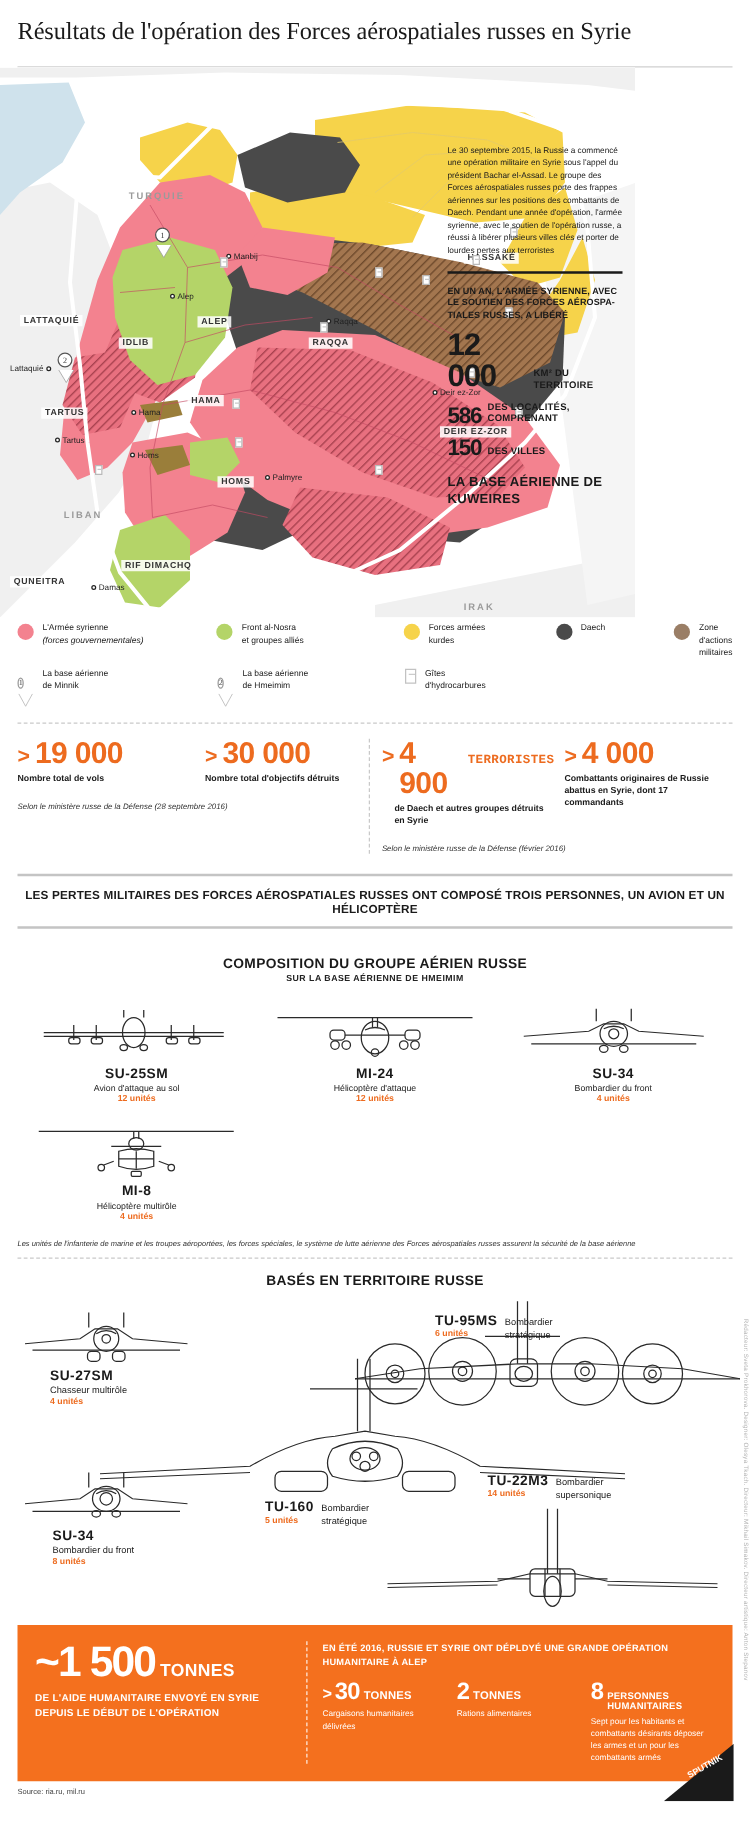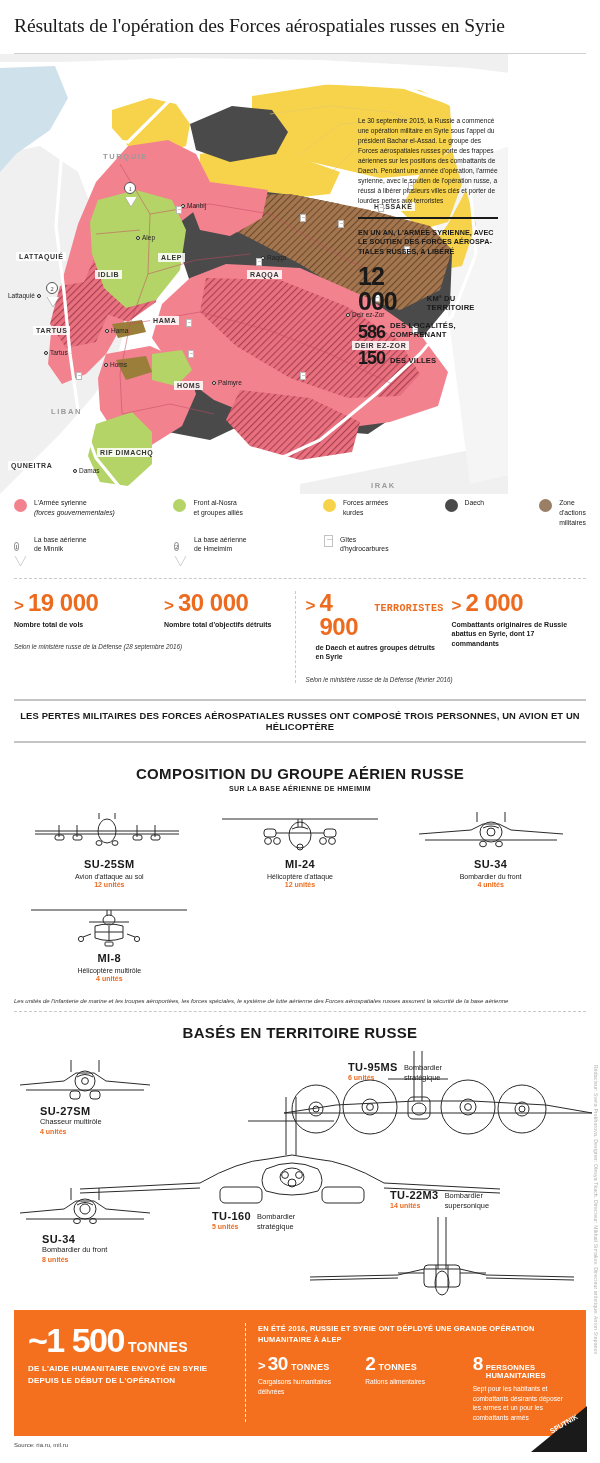--- a/index.html
+++ b/index.html
@@ -85,21 +85,21 @@
   
   .rule-grey { height:2px; background:#c4c4c4; margin:16px 14px 0 14px;}
   .banner {
     font-family:"Liberation Sans Narrow","Liberation Sans",sans-serif;
     font-weight:700; font-size:9.4px; letter-spacing:.15px;
     text-align:center; padding:9px 10px 9px 10px; color:#1a1a1a;
   }
 
   
   .sec-title { text-align:center; font-family:"Liberation Sans Narrow","Liberation Sans",sans-serif;
-      font-weight:700; font-size:15px; letter-spacing:.3px; margin-top:22px; }
+      font-weight:700; font-size:11px; letter-spacing:.3px; margin-top:22px; }
   .sec-sub { text-align:center; font-family:"Liberation Sans Narrow","Liberation Sans",sans-serif;
       font-weight:700; font-size:7px; letter-spacing:.4px; margin-top:3px; color:#222;}
   .ac-grid { display:flex; flex-wrap:wrap; padding: 12px 14px 0 14px; }
   .ac-cell { width:33.33%; padding: 6px 4px 10px 4px; }
   .ac-art { height:46px; display:flex; align-items:center; justify-content:center; }
   .ac-art svg { overflow:visible; }
   .ac-name { text-align:center; font-size:11px; font-weight:700; letter-spacing:.4px; margin-top:2px;}
   .ac-role { text-align:center; font-size:7px; margin-top:3px; color:#1a1a1a;}
   .ac-units { text-align:center; font-size:7px; color:#ED6B1F; font-weight:700; margin-top:1px;}
   .foot-it { font-size:6px; font-style:italic; color:#333; padding: 6px 14px 0 14px; }
@@ -283,20 +283,21 @@
       <span class="lbl">KM² DU TERRITOIRE</span>
     </div>
     <div class="numrow">
       <span class="bignum sm">586</span>
       <span class="lbl">DES LOCALITÉS, COMPRENANT</span>
     </div>
     <div class="numrow">
       <span class="bignum sm">150</span>
       <span class="lbl">DES VILLES</span>
     </div>
+    <div class="kuw">LA BASE AÉRIENNE DE KUWEIRES</div>
   </div>
 </div>
 
 <div class="legend">
   <div class="legend-row">
     <div class="legend-item" style="width:160px;">
       <span class="sw" style="background:#F3828F;"></span>
       <span class="legend-text">
         <span>L'Armée syrienne</span><br>
         <i>(forces gouvernementales)</i>
@@ -396,21 +397,21 @@
         <div class="top">
           <span class="gt">&gt;</span>
           <span class="bigorange">4 900</span>
           <span class="sufx">TERRORISTES</span>
         </div>
         <div class="cap" style="padding-left:10px;">de Daech et autres groupes détruits en Syrie</div>
       </div>
       <div class="stat">
         <div class="top">
           <span class="gt">&gt;</span>
-          <span class="bigorange">2 000</span>
+          <span class="bigorange">4 000</span>
         </div>
         <div class="cap">Combattants originaires de Russie abattus en Syrie, dont 17 commandants</div>
       </div>
     </div>
     <div class="src">Selon le ministère russe de la Défense (février 2016)</div>
   </div>
 </div>
 
 <div class="rule-grey"></div>
 <div class="banner">LES PERTES MILITAIRES DES FORCES AÉROSPATIALES RUSSES ONT COMPOSÉ TROIS PERSONNES, UN AVION ET UN HÉLICOPTÈRE</div>

